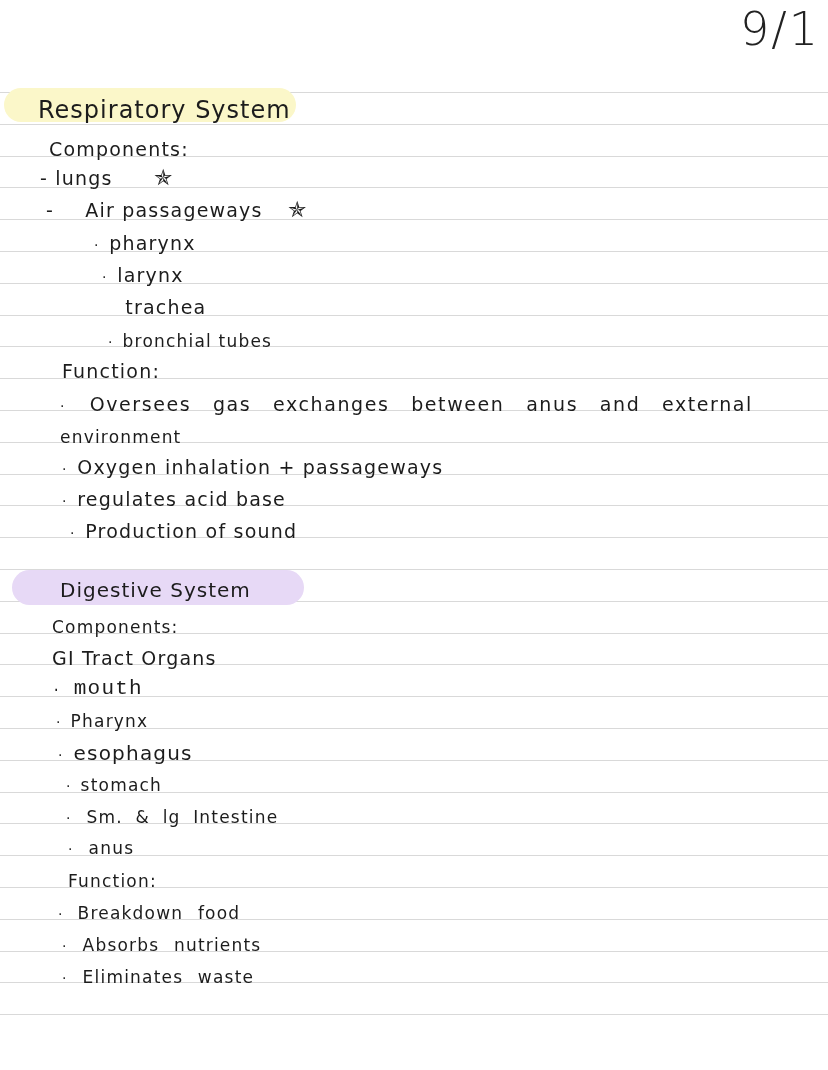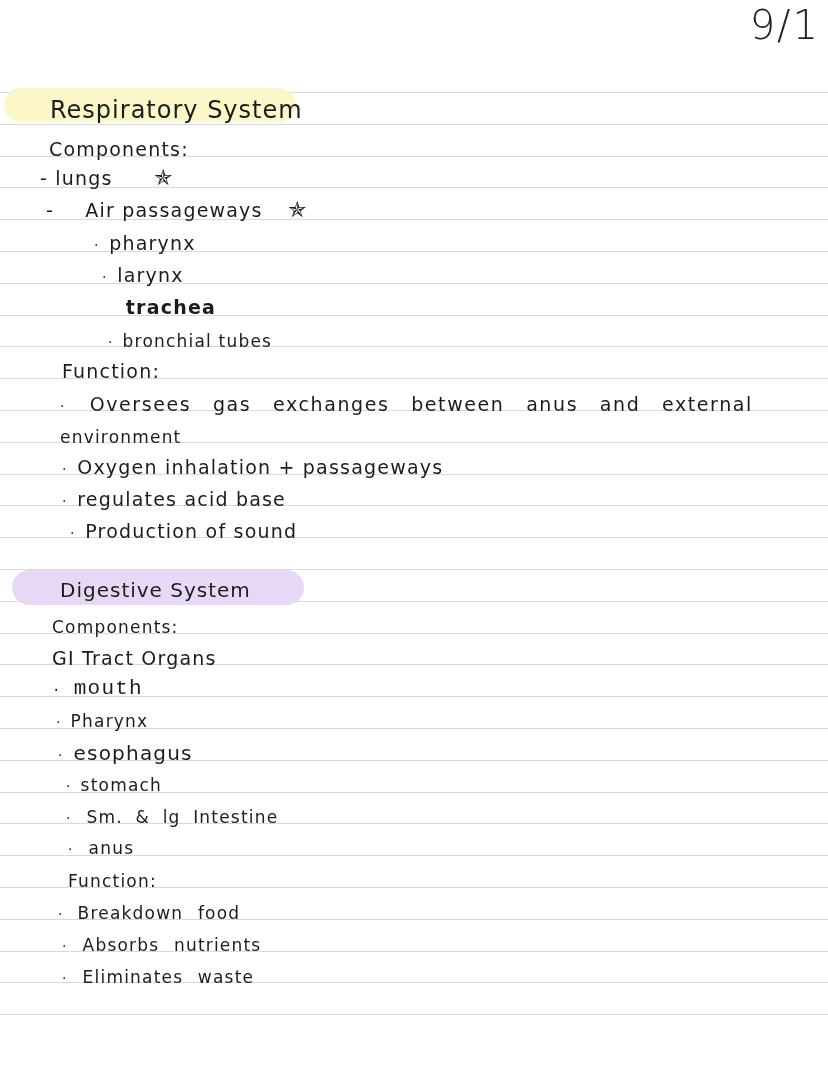--- a/index.html
+++ b/index.html
@@ -25,21 +25,21 @@
       position: absolute;
       left: 0;
       width: 828px;
       height: 1px;
       background: #d9d9d9;
     }
     .date {
       position: absolute;
       right: 8px;
       top: 2px;
-      font-size: 40px;
+      font-size: 46px;
       font-weight: 300;
       letter-spacing: 2px;
       color: #222;
     }
     .highlight {
       position: absolute;
       border-radius: 18px;
     }
     .hl-yellow { background: #fbf7c9; left: 4px; top: 88px; width: 292px; height: 34px; }
     .hl-purple { background: #e7d9f6; left: 12px; top: 570px; width: 292px; height: 35px; }
@@ -104,21 +104,21 @@
       <div class="rule" style="top: 982px; background: rgb(217, 217, 217);"></div>
       <div class="rule" style="top: 1014px; background: rgb(217, 217, 217);"></div>
     </div>
 
   <div class="date">9/1</div>
 
   <div class="highlight hl-yellow"></div>
   <div class="highlight hl-purple"></div>
 
   <div>
-    <div class="line title" style="left:50px; top:98px;">Respiratory System</div>
+    <div class="line title" style="left:38px; top:98px;">Respiratory System</div>
     <div class="line" style="left:49px; top:137px;">Components:</div>
 
     <div class="line" style="left:40px; top:166px;">
       <span>-</span>
       <span>lungs</span>
       <span class="star" style="margin-left:34px;">✯</span>
     </div>
     <div class="line" style="left:46px; top:198px;">
       <span>-</span>
       <span style="margin-left:24px;">Air passageways</span>
@@ -126,21 +126,21 @@
     </div>
 
     <div class="line" style="left:94px; top:231px;">
       <span class="bullet">·</span>
       <span>pharynx</span>
     </div>
     <div class="line" style="left:102px; top:263px;">
       <span class="bullet">·</span>
       <span>larynx</span>
     </div>
-    <div class="line" style="left:110px; top:295px;font-weight:bold;">
+    <div class="line" style="left:110px; top:295px;">
       <span class="bullet"></span>
       <span>trachea</span>
     </div>
     <div class="line small" style="left:108px; top:329px;">
       <span class="bullet">·</span>
       <span>bronchial tubes</span>
     </div>
 
     <div class="line" style="left:62px; top:359px;">Function:</div>
 

